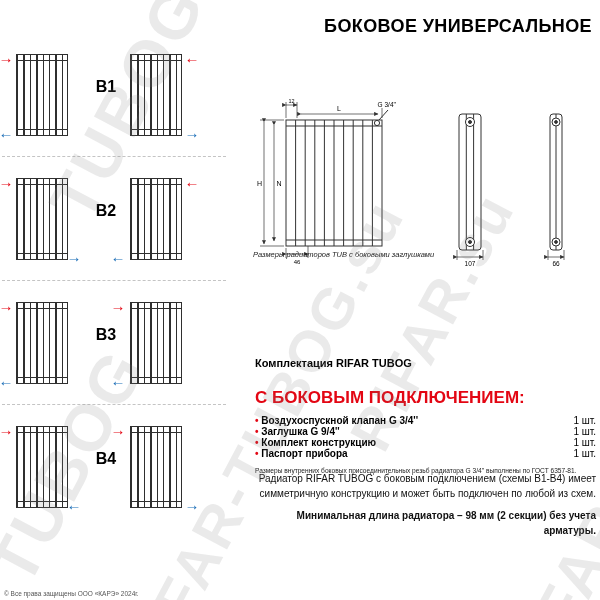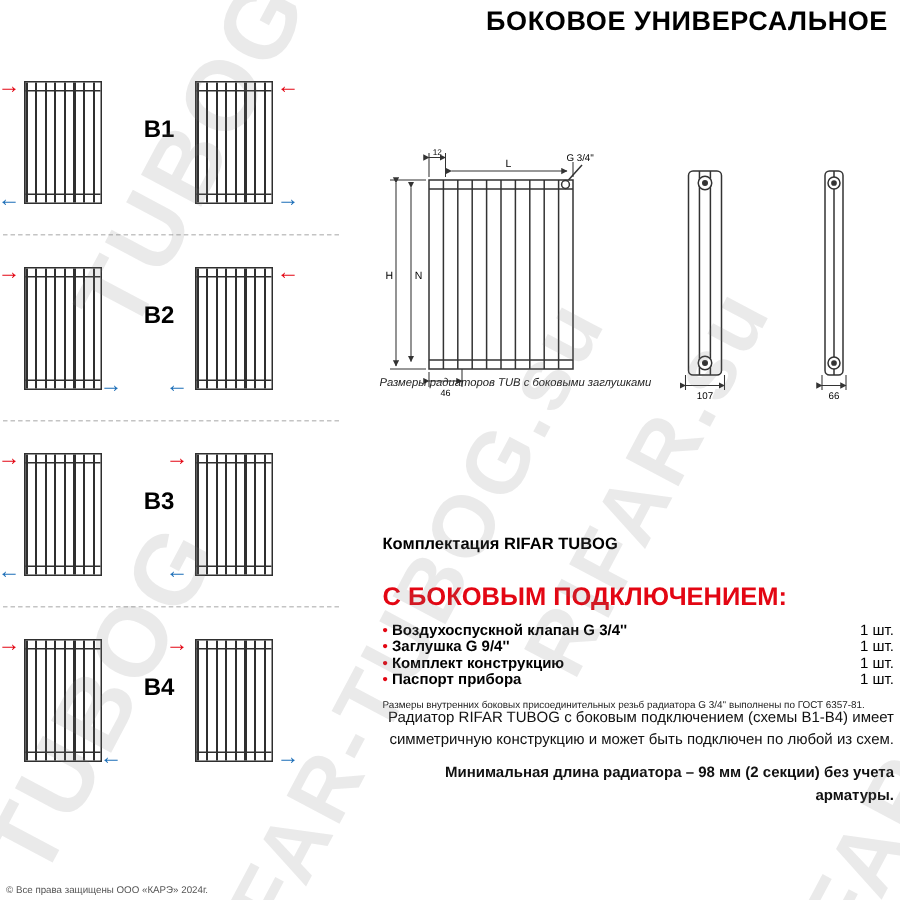--- a/index.html
+++ b/index.html
@@ -15,21 +15,21 @@
     color:rgba(125,125,125,0.16);letter-spacing:3px;transform-origin:0 0;z-index:6;
   }
   .w1{left:34px;top:196px;font-size:66px;transform:rotate(-62deg);}
   .w2{left:110px;top:655px;font-size:58px;transform:rotate(-62deg);}
   .w3{left:336px;top:430px;font-size:58px;transform:rotate(-62deg);}
   .w4{left:488px;top:668px;font-size:62px;transform:rotate(-62deg);}
   .w5{left:-26px;top:560px;font-size:66px;transform:rotate(-62deg);}
 
   
   .title{
-    position:absolute;top:4px;right:8px;text-align:left;z-index:2;
+    position:absolute;top:16px;right:8px;text-align:left;z-index:2;
     font-size:18px;font-weight:800;line-height:1.22;letter-spacing:0.4px;
   }
 
   
   .schemes{position:absolute;left:2px;top:54px;width:234px;z-index:2;}
   .scheme{position:relative;height:82px;}
   .sep{border-top:1px dashed #c4c4c4;margin:20px 10px 21px 0;}
 
   .rad{
     position:absolute;top:0;width:52px;height:82px;box-sizing:border-box;

